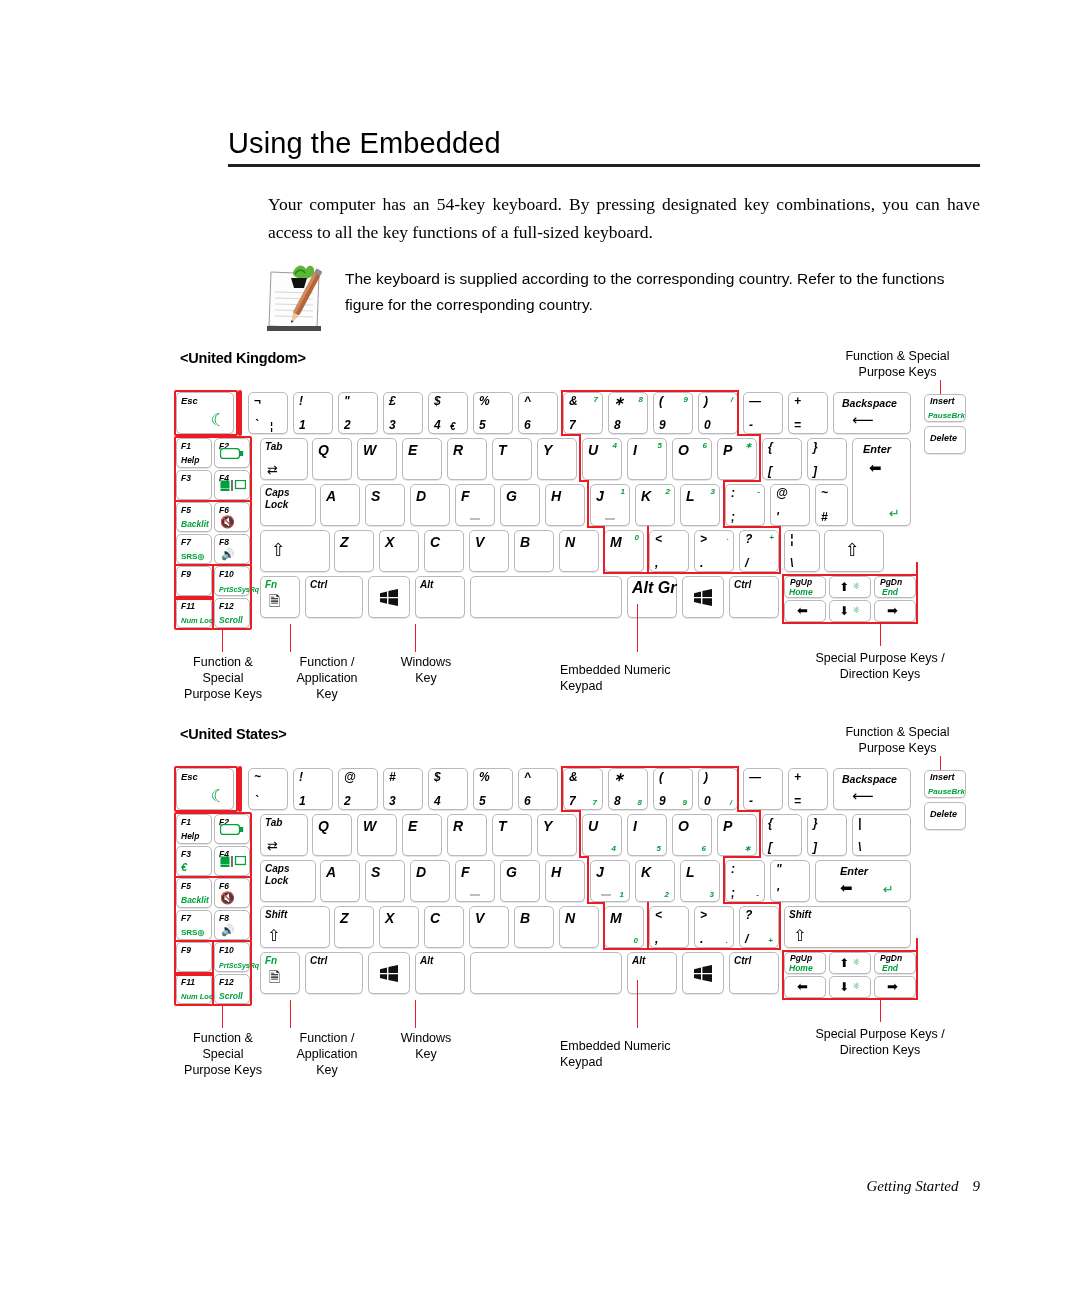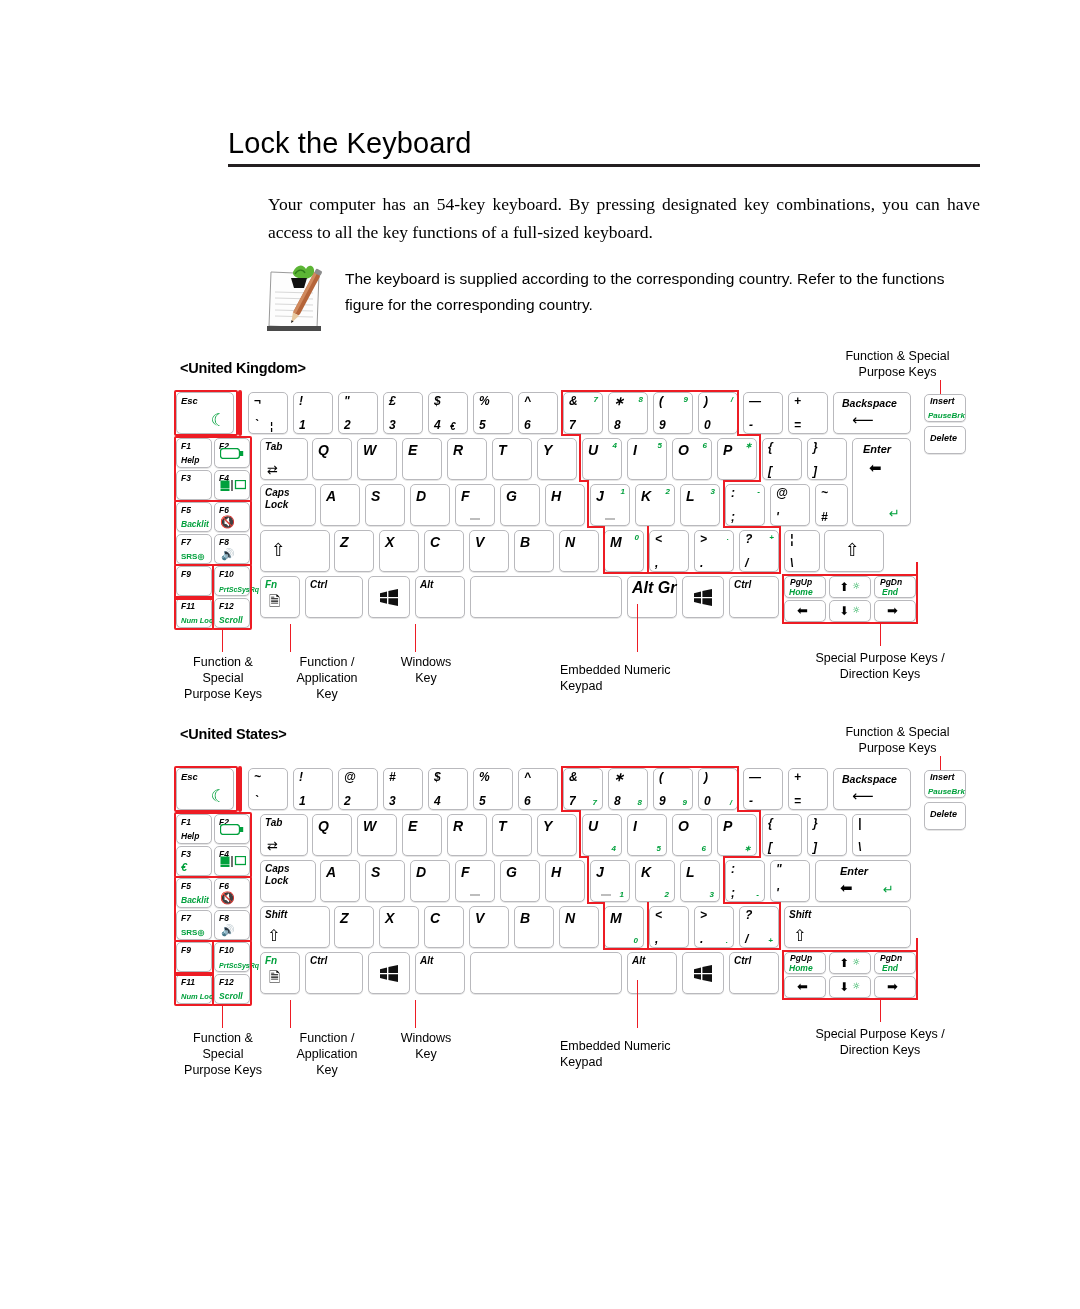--- a/index.html
+++ b/index.html
@@ -94,21 +94,21 @@
     font-family:"Liberation Serif", serif;font-style:italic;font-size:15px;
   }
   #footer .pg{margin-left:14px;font-style:italic;}
 </style>
 </head>
 <body>
 
 <div class="page">
 
   <div id="heading">
-    <div class="h-title">Lock the Keyboard</div>
+    <div class="h-title">Using the Embedded</div>
     <div class="h-rule"></div>
   </div>
 
   <div id="intro">Your computer has an 54-key keyboard. By pressing designated key combinations, you can have access to all the key functions of a full-sized keyboard.</div>
 
   <div id="note">
     <div class="note-icon">
       <svg viewBox="0 0 84 84" width="84" height="84">
         <path d="M16 14 L64 16 L62 70 L14 68 Z" fill="#fdfdfd" stroke="#9a9a9a" stroke-width="1"></path>
         <g stroke="#d8d8d8" stroke-width="1">
@@ -129,21 +129,21 @@
           <rect x="44" y="12" width="3" height="46" fill="#d08a5e"></rect>
           <path d="M44 58 l3.5 10 l3.5 -10 z" fill="#e8c9a0"></path>
           <path d="M46.2 65.5 l1.3 2.6 l1.3 -2.6 z" fill="#1a1a1a"></path>
           <rect x="44" y="8" width="7" height="5" rx="1.5" fill="#8d8d8d"></rect>
         </g>
       </svg>
     </div>
     <div class="note-text">The keyboard is supplied according to the corresponding country. Refer to the functions figure for the corresponding country.</div>
   </div>
 
-  <div class="region-title" style="left:180px;top:360px;">&lt;United Kingdom&gt;</div>
+  <div class="region-title" style="left:180px;top:350px;">&lt;United Kingdom&gt;</div>
 
   <div class="callout" style="left:820px;top:348px;width:155px;">Function &amp; Special
 Purpose Keys</div>
   <div class="leader" style="left:940px;top:380px;height:18px;"></div>
 
   <div class="kb" id="kb-uk" style="left:172px;top:390px;width:790px;height:240px;">
 
     <div class="key" style="left:4px;top:2px;width:58px;height:42px;">
       <span class="lbl tl">Esc</span>
       <span class="glyph grn" style="right:7px;bottom:3px;font-size:17px;color:#00a03c;">☾</span>
@@ -935,14 +935,17 @@
   <div class="callout" style="left:268px;top:1030px;width:118px;">Function /
 Application
 Key</div>
   <div class="callout" style="left:378px;top:1030px;width:96px;">Windows
 Key</div>
   <div class="callout" style="left:560px;top:1038px;width:160px;text-align:left;">Embedded Numeric
 Keypad</div>
   <div class="callout" style="left:790px;top:1026px;width:180px;">Special Purpose Keys /
 Direction Keys</div>
 
+  <div id="footer">
+    <span>Getting Started</span><span class="pg">9</span>
+  </div>
 
 </div>
 
 </body></html>

